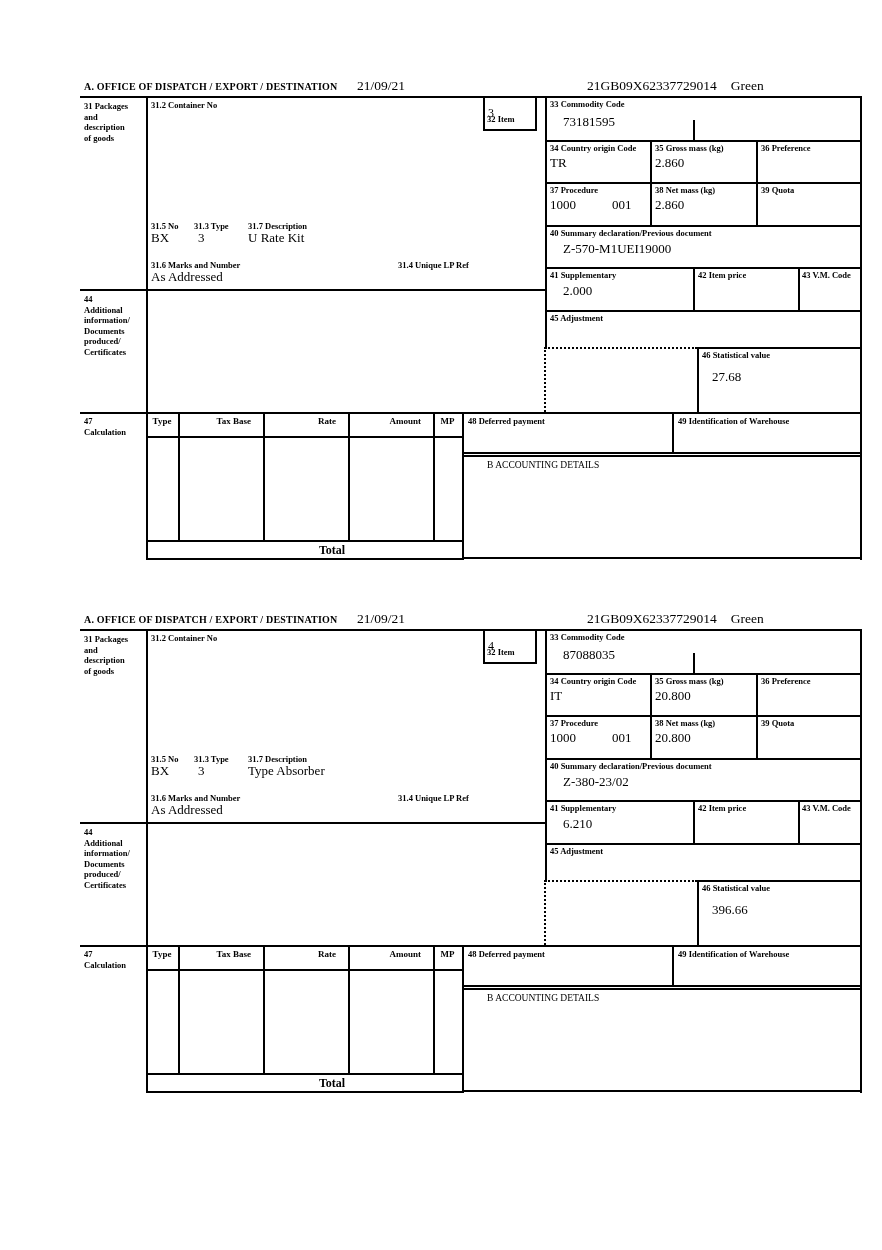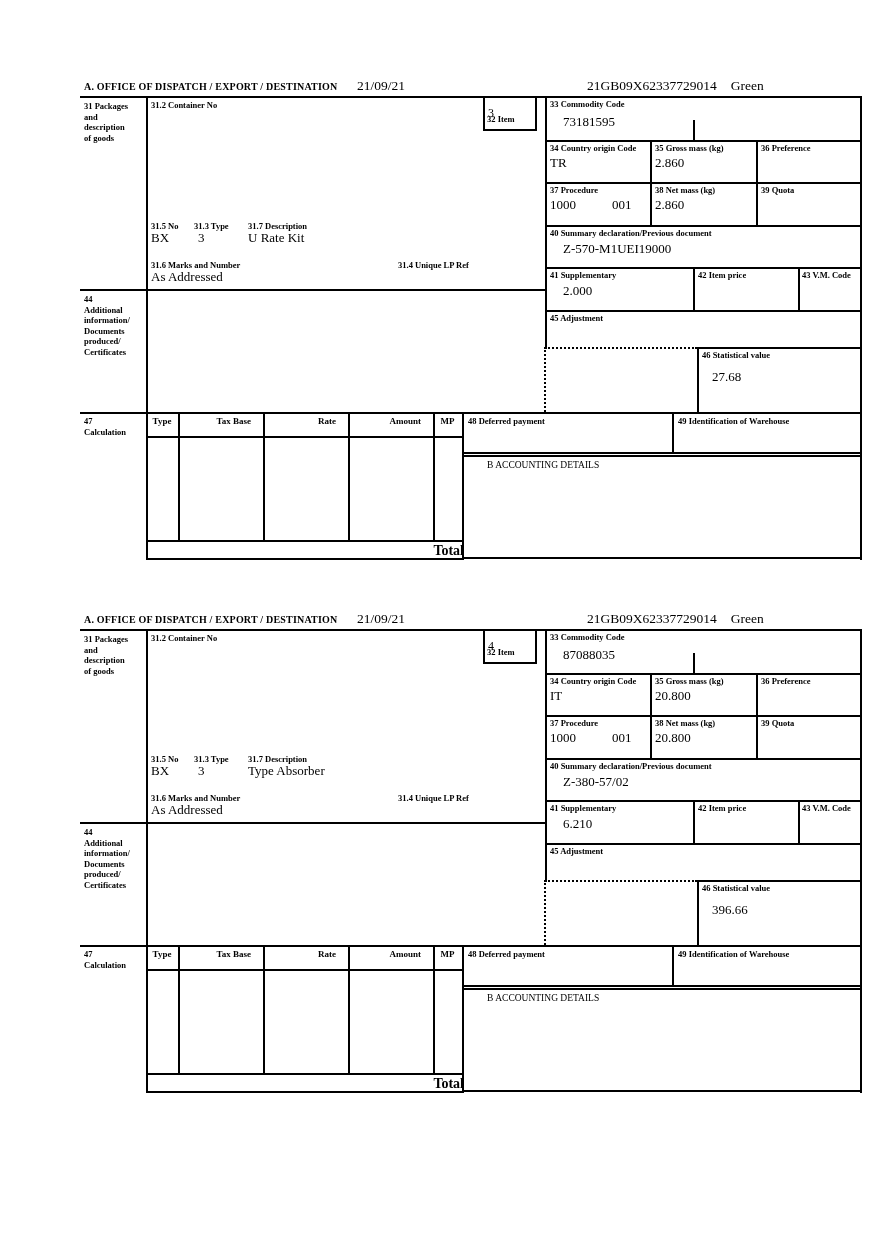--- a/index.html
+++ b/index.html
@@ -16,21 +16,21 @@
   .val{position:absolute;font-size:13px;white-space:pre;}
   .itembox{position:absolute;left:403px;top:16px;width:50px;height:33px;
            border:2px solid #000;border-top:none;}
   .itembox .lbl{left:2px;top:18px;}
   .itembox .val{left:3px;top:10px;font-size:12px;}
   .bbox{position:absolute;left:382px;top:375px;width:396px;height:100px;border:2px solid #000;}
   .bbox .blbl{position:absolute;left:5px;top:3px;font-size:9.5px;font-weight:normal;margin-left:18px;}
   .colhdr{position:absolute;font-size:9px;font-weight:bold;}
   .t-center{text-align:center;}
   .t-right{text-align:right;}
-  .totalrow{position:absolute;font-size:14px;font-weight:bold;text-align:right;}
+  .totalrow{position:absolute;font-size:12px;font-weight:bold;text-align:center;padding-left:27px;}
 </style>
 </head>
 <body>
 
 <div class="page">
 
   <section class="block" style="top:80px">
     <div class="hdr-title" style="left:4px;top:1px">A.  OFFICE OF DISPATCH / EXPORT / DESTINATION</div>
     <div class="hdr-val" style="left:277px;top:-2px">21/09/21</div>
     <div class="hdr-val" style="left:507px;top:-2px">
@@ -205,21 +205,21 @@
     <div class="lbl" style="left:575px;top:63px">35 Gross mass (kg)</div>
     <div class="val" style="left:575px;top:75px">20.800</div>
     <div class="lbl" style="left:681px;top:63px">36 Preference</div>
     <div class="lbl" style="left:470px;top:105px">37 Procedure</div>
     <div class="val" style="left:470px;top:117px">1000</div>
     <div class="val" style="left:532px;top:117px">001</div>
     <div class="lbl" style="left:575px;top:105px">38 Net mass (kg)</div>
     <div class="val" style="left:575px;top:117px">20.800</div>
     <div class="lbl" style="left:681px;top:105px">39 Quota</div>
     <div class="lbl" style="left:470px;top:148px">40 Summary declaration/Previous document</div>
-    <div class="val" style="left:483px;top:161px">Z-380-57/02</div>
+    <div class="val" style="left:483px;top:161px">Z-380-23/02</div>
     <div class="lbl" style="left:470px;top:190px">41 Supplementary</div>
     <div class="val" style="left:483px;top:203px">6.210</div>
     <div class="lbl" style="left:618px;top:190px">42 Item price</div>
     <div class="lbl" style="left:722px;top:190px">43 V.M. Code</div>
     <div class="lbl" style="left:470px;top:233px">45 Adjustment</div>
     <div class="lbl" style="left:622px;top:270px">46 Statistical value</div>
     <div class="val" style="left:632px;top:289px">396.66</div>
 
     <div class="colhdr t-center" style="left:66px;top:336px;width:32px">Type</div>
     <div class="colhdr t-right" style="left:98px;top:336px;width:73px">Tax Base</div>

